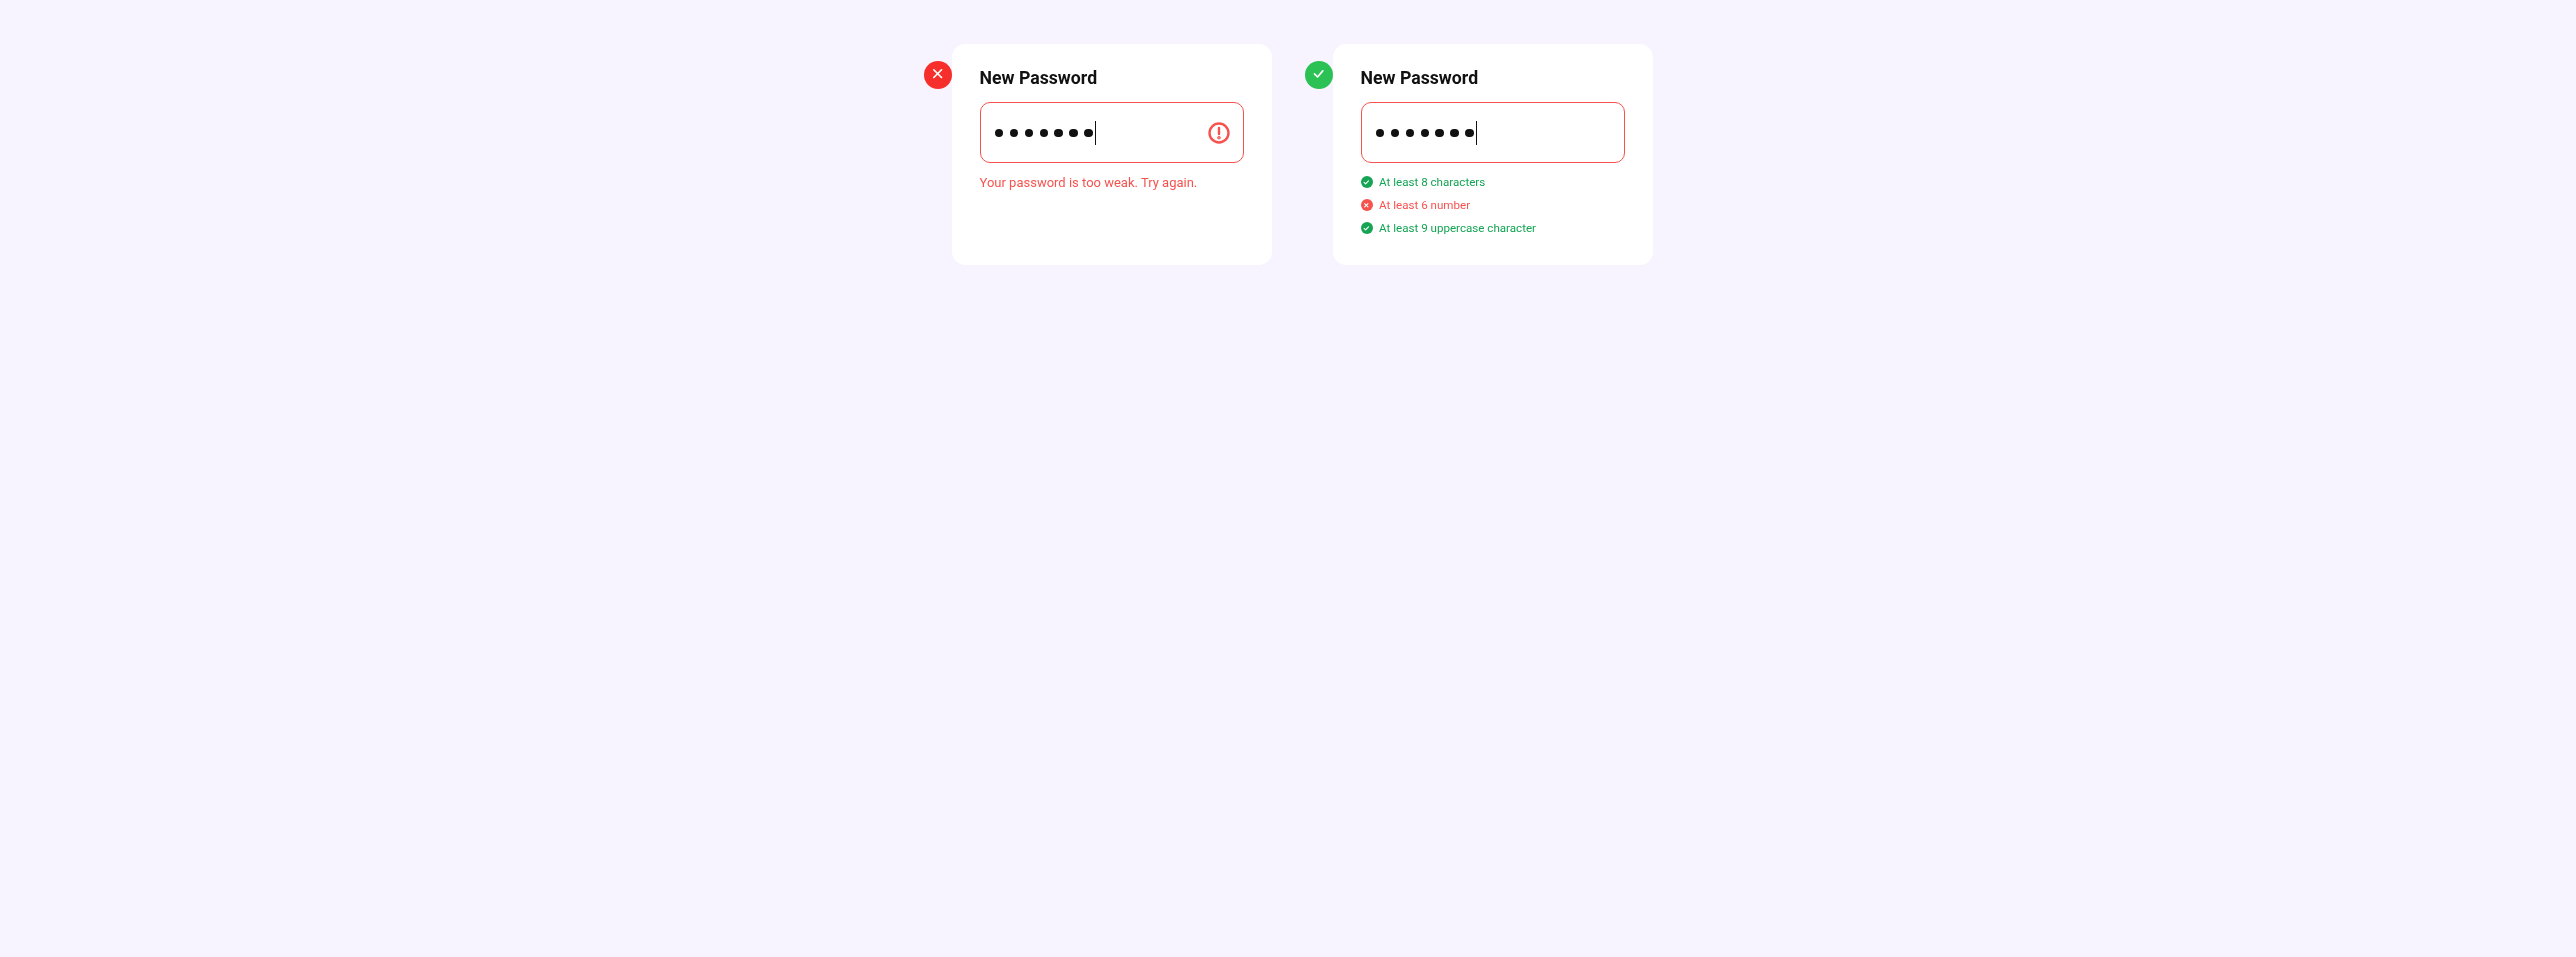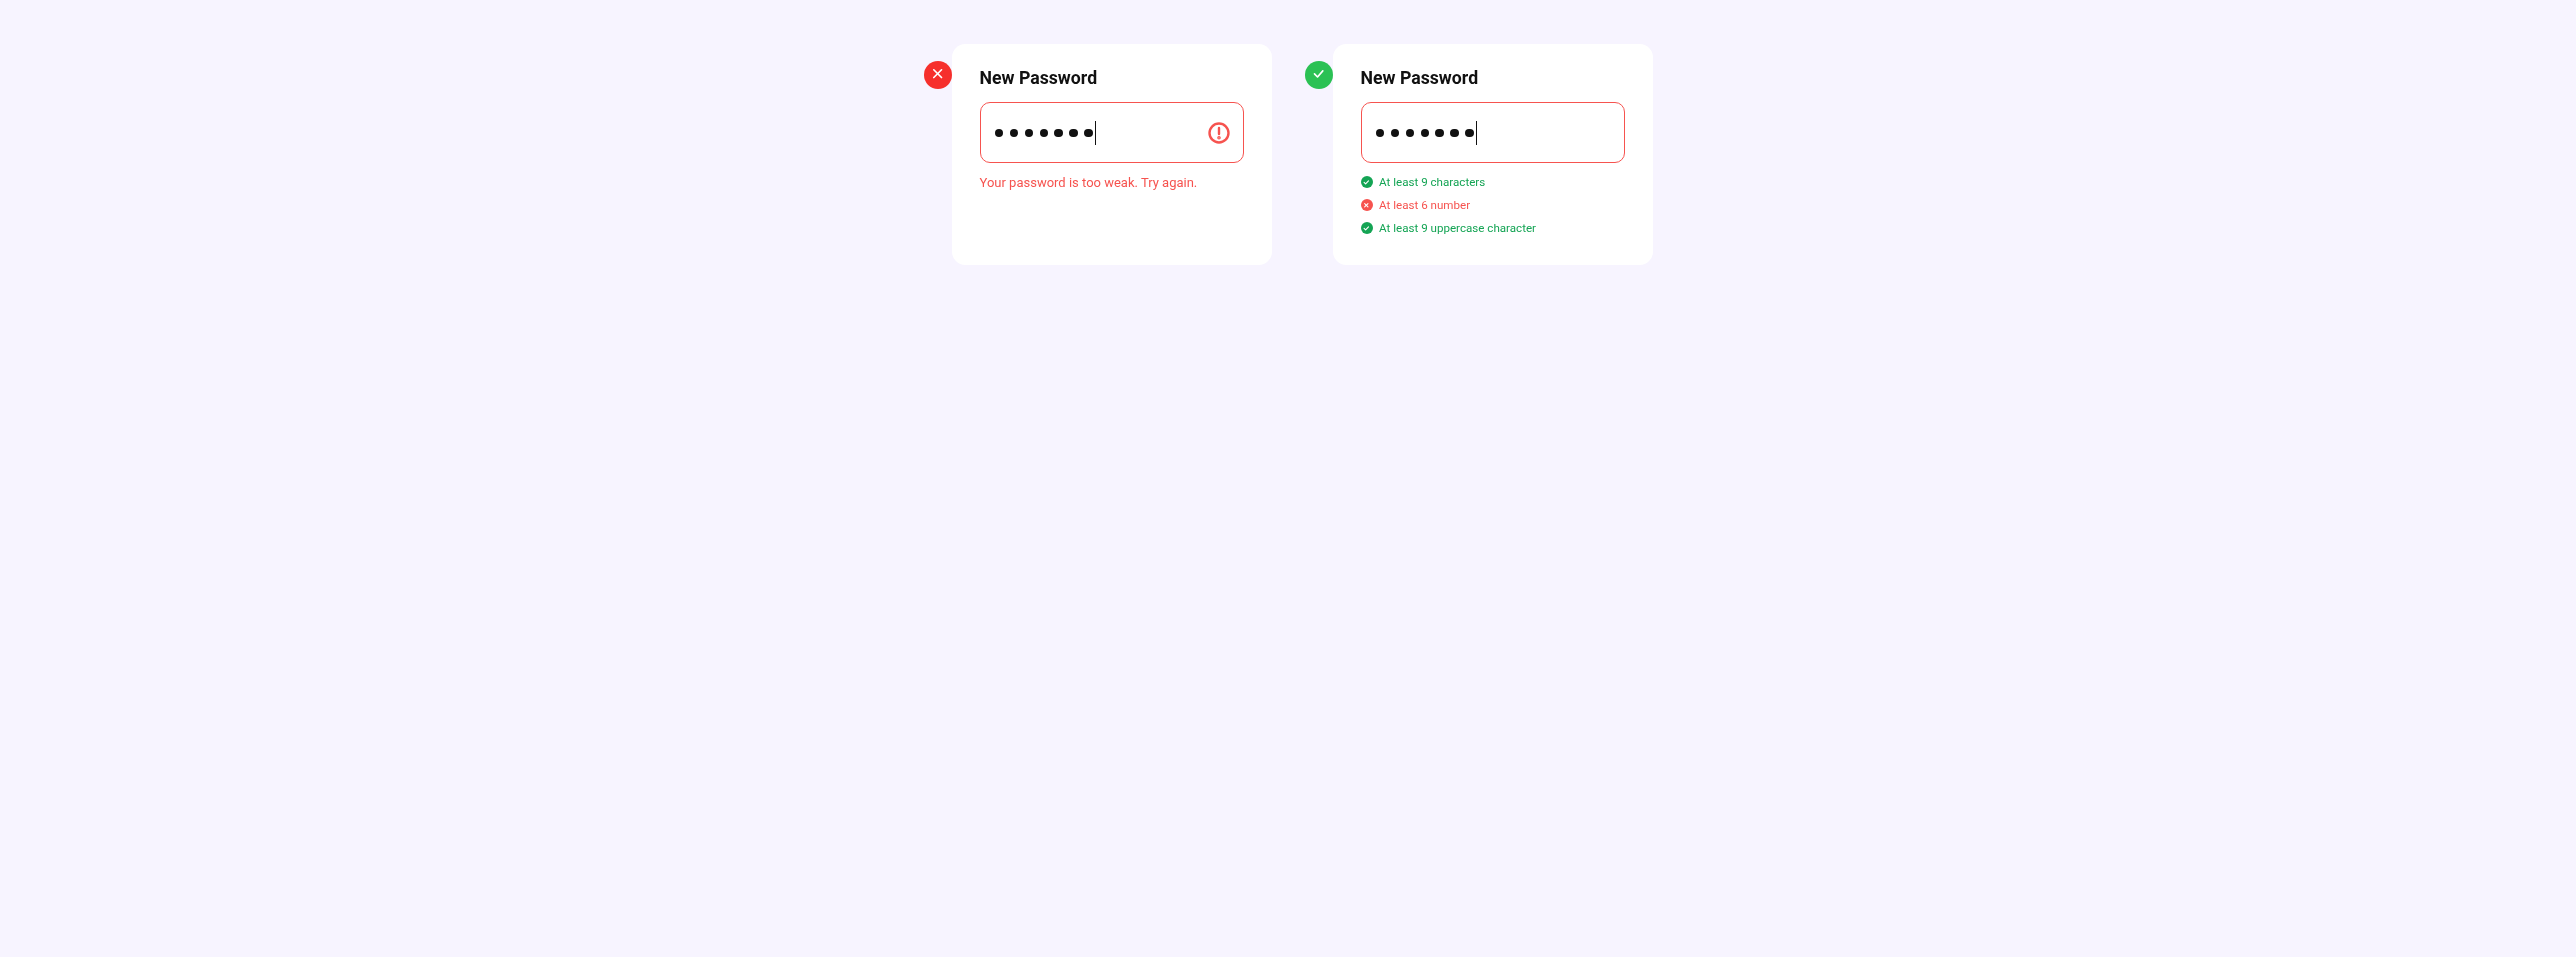--- a/index.html
+++ b/index.html
@@ -185,21 +185,21 @@
       <span class="caret"></span>
     </div>
 
     <div class="criteria">
       <div class="criteria-row ok">
         <span class="criteria-icon">
           <svg viewBox="0 0 24 24" fill="none" stroke="#ffffff" stroke-width="4" stroke-linecap="round" stroke-linejoin="round">
             <polyline points="4 12.5 9.5 18 20 6.5"></polyline>
           </svg>
         </span>
-        <span>At least 9 characters</span>
+        <span>At least 8 characters</span>
       </div>
       <div class="criteria-row fail">
         <span class="criteria-icon">
           <svg viewBox="0 0 24 24" fill="none" stroke="#ffffff" stroke-width="4" stroke-linecap="round">
             <line x1="6" y1="6" x2="18" y2="18"></line>
             <line x1="18" y1="6" x2="6" y2="18"></line>
           </svg>
         </span>
         <span>At least 6 number</span>
       </div>

